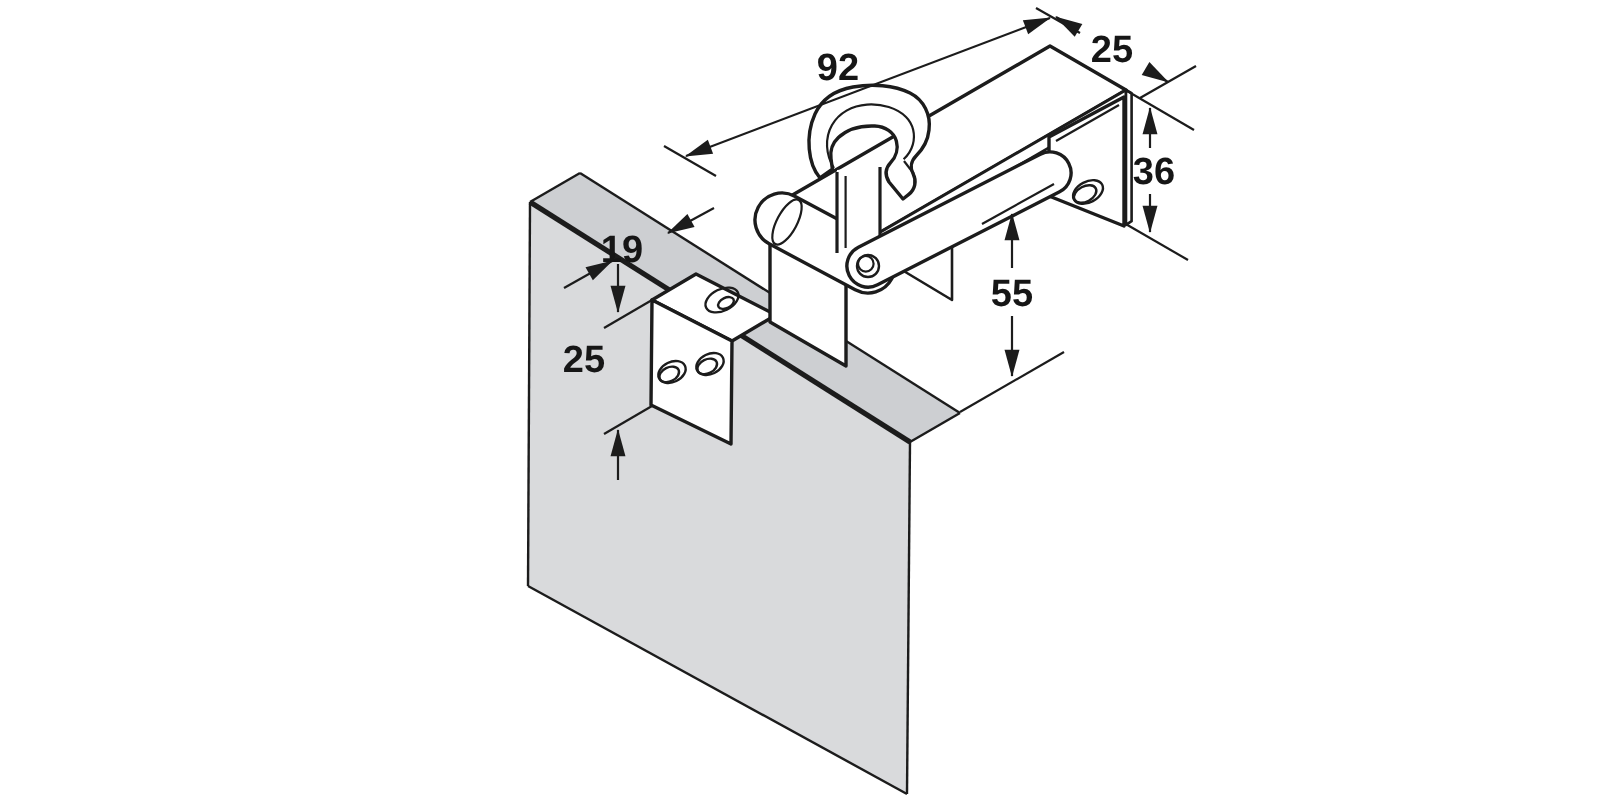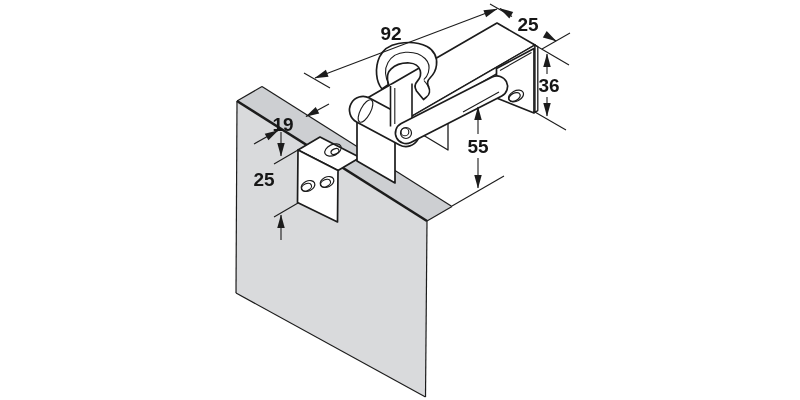--- a/index.html
+++ b/index.html
@@ -1,16 +1,16 @@
 <!DOCTYPE html>
 <html><head>
 <meta charset="utf-8">
 <style>
   html, body { margin: 0; padding: 0; background: #ffffff; }
-  .stage { width: 636px; height: 400px; position: relative; background: #ffffff; overflow: hidden; }
+  .stage { width: 636px; height: 400px; position: relative; background: #ffffff; overflow: hidden; margin-left: 28px; }
   svg { display: block; }
   .dim-label {
     font-family: "Liberation Sans", sans-serif;
     font-size: 19px;
     font-weight: 700;
     fill: #161616;
     text-anchor: middle;
   }
   .thin  { stroke: #1c1c1c; stroke-width: 1.2; fill: none; }
   .med   { stroke: #1c1c1c; stroke-width: 1.6; fill: none; }

